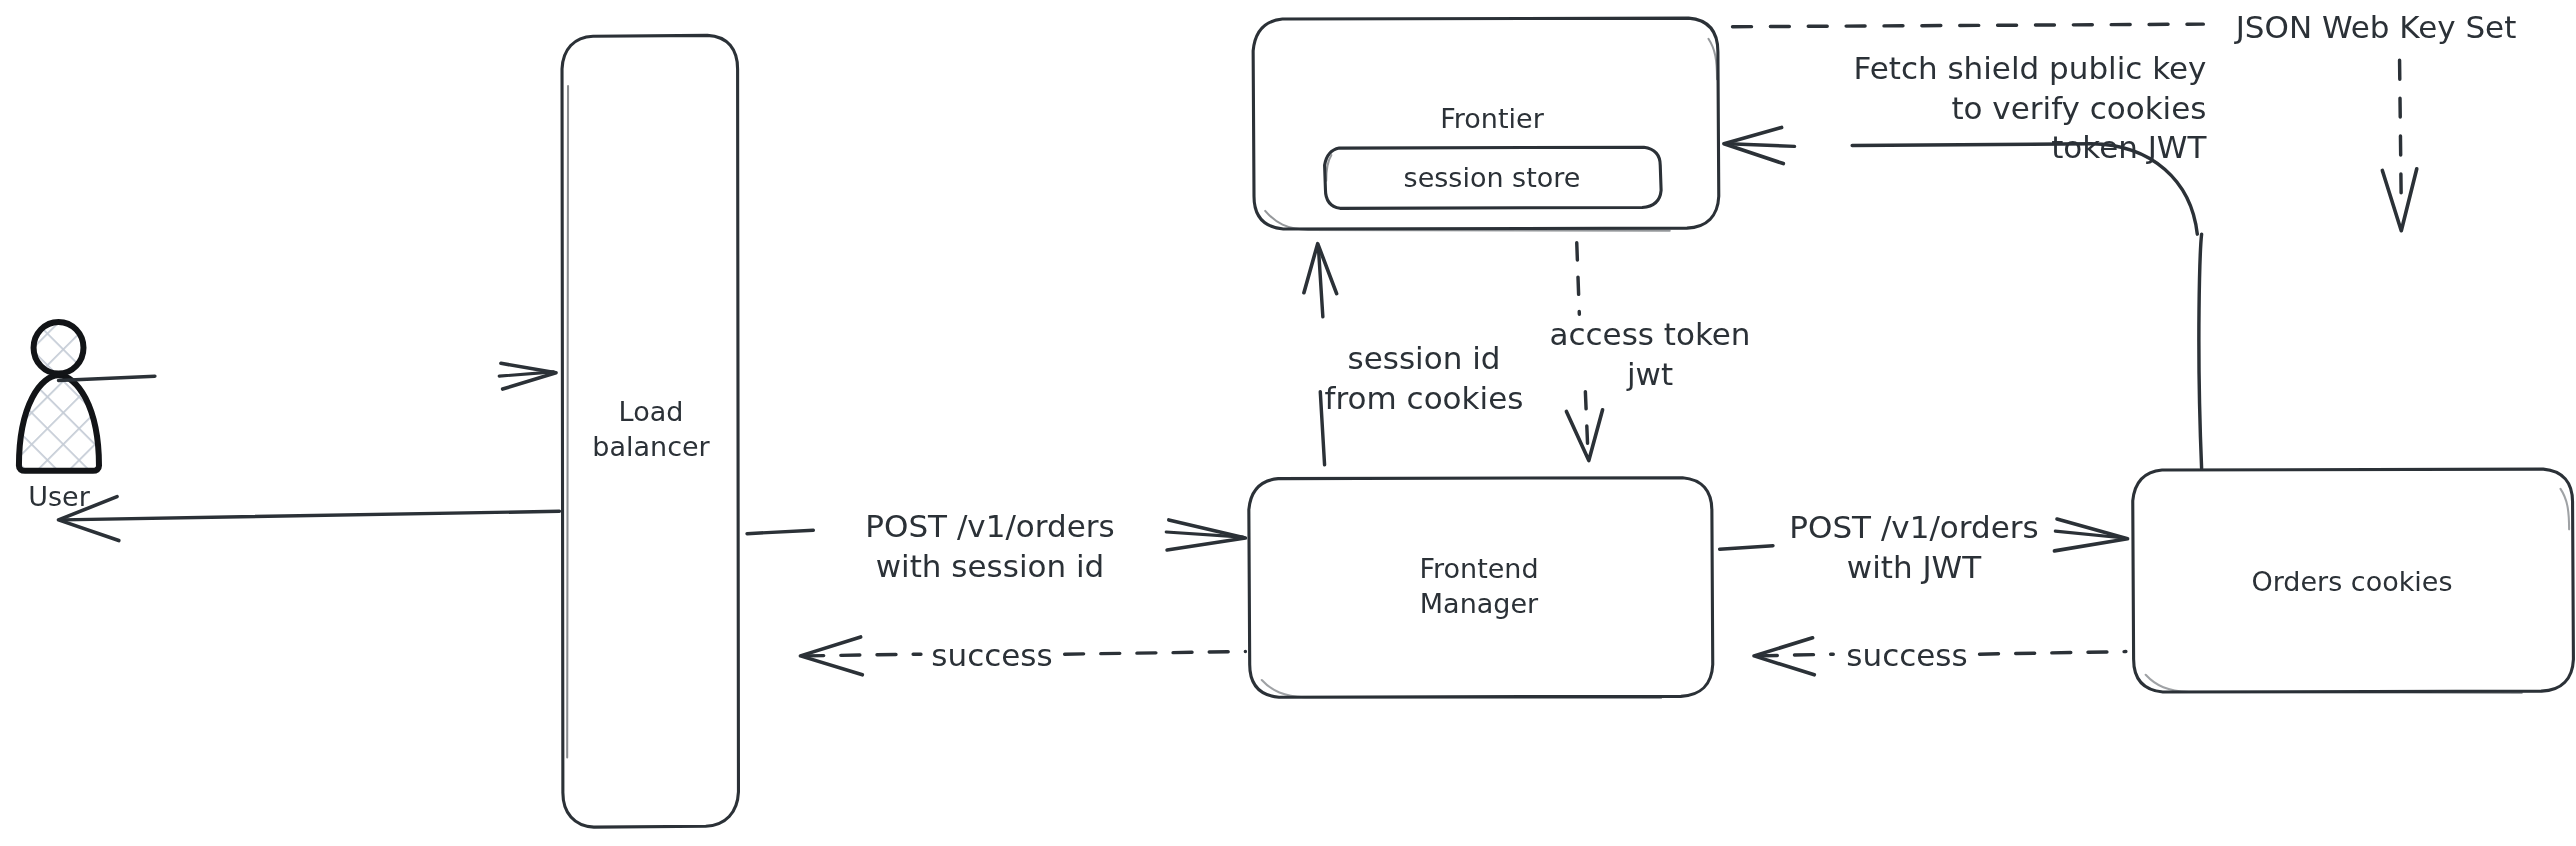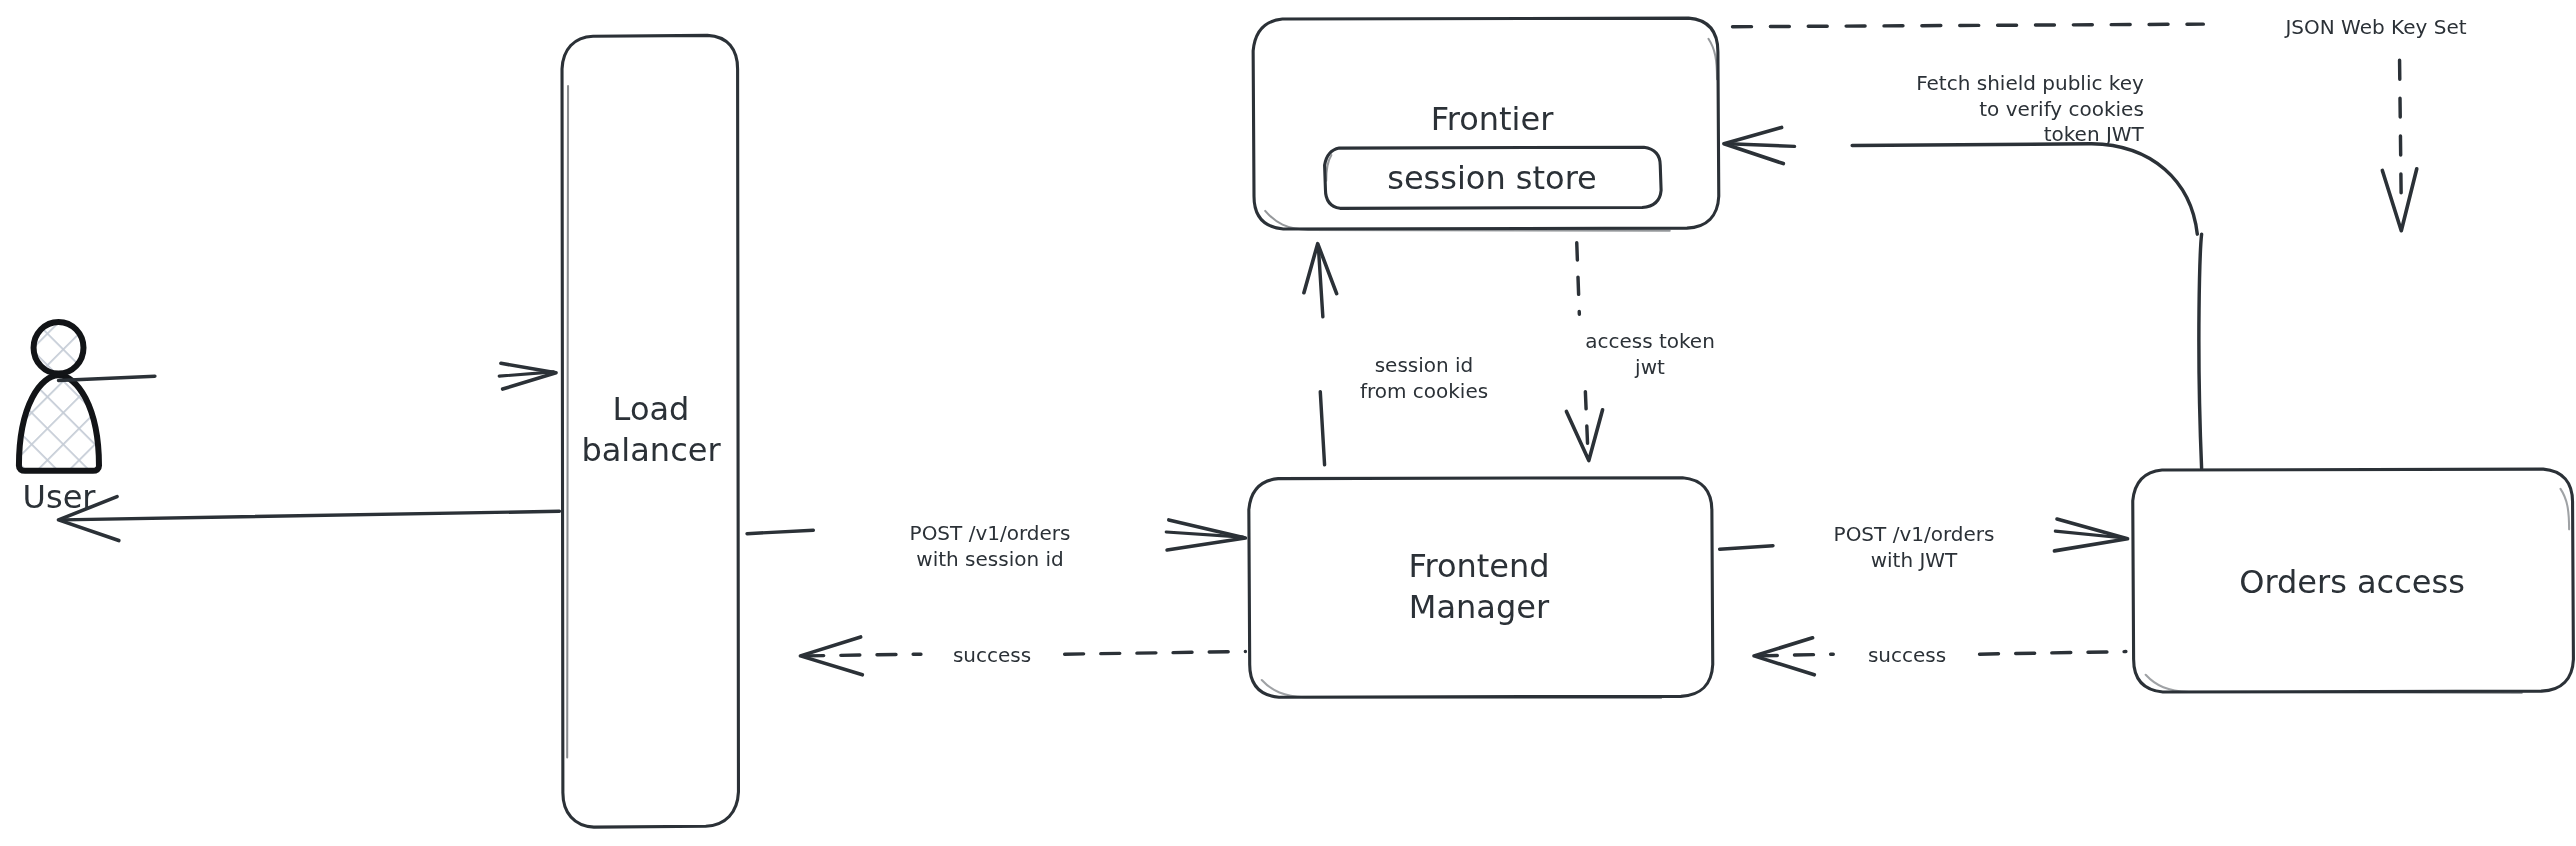--- a/index.html
+++ b/index.html
@@ -27,24 +27,24 @@
   .node-label, .edge-label {
     position: absolute;
     color: #2b3137;
     font-family: "DejaVu Sans", sans-serif;
     text-align: center;
     line-height: 1.28;
     white-space: pre;
     pointer-events: none;
   }
   .node-label {
-    font-size: 32px;
+    font-size: 27px;
   }
   .edge-label {
-    font-size: 20px;
+    font-size: 31px;
   }
   .lbl-center {
     transform: translate(-50%, -50%);
   }
 </style>
 </head>
 <body>
 
 <div id="canvas">
 
@@ -157,21 +157,21 @@
   <div class="node-label lbl-center" style="left:59px; top:497px;">User</div>
 
   <div class="node-label lbl-center" style="left:651px; top:430px;"><span>Load</span><br><span>balancer</span></div>
 
   <div class="node-label lbl-center" style="left:1492px; top:119px;">Frontier</div>
 
   <div class="node-label lbl-center" style="left:1492px; top:178px;">session store</div>
 
   <div class="node-label lbl-center" style="left:1479px; top:587px;"><span>Frontend</span><br><span>Manager</span></div>
 
-  <div class="node-label lbl-center" style="left:2352px; top:582px;">Orders access</div>
+  <div class="node-label lbl-center" style="left:2352px; top:582px;">Orders cookies</div>
 
 
   <div class="edge-label lbl-center" style="left:990px; top:547px;"><span>POST /v1/orders</span><br><span>with session id</span></div>
 
   <div class="edge-label lbl-center" style="left:992px; top:656px;">success</div>
 
   <div class="edge-label lbl-center" style="left:1424px; top:379px;"><span>session id</span><br><span>from cookies</span></div>
 
   <div class="edge-label lbl-center" style="left:1650px; top:355px;"><span>access token</span><br><span>jwt</span></div>
 

